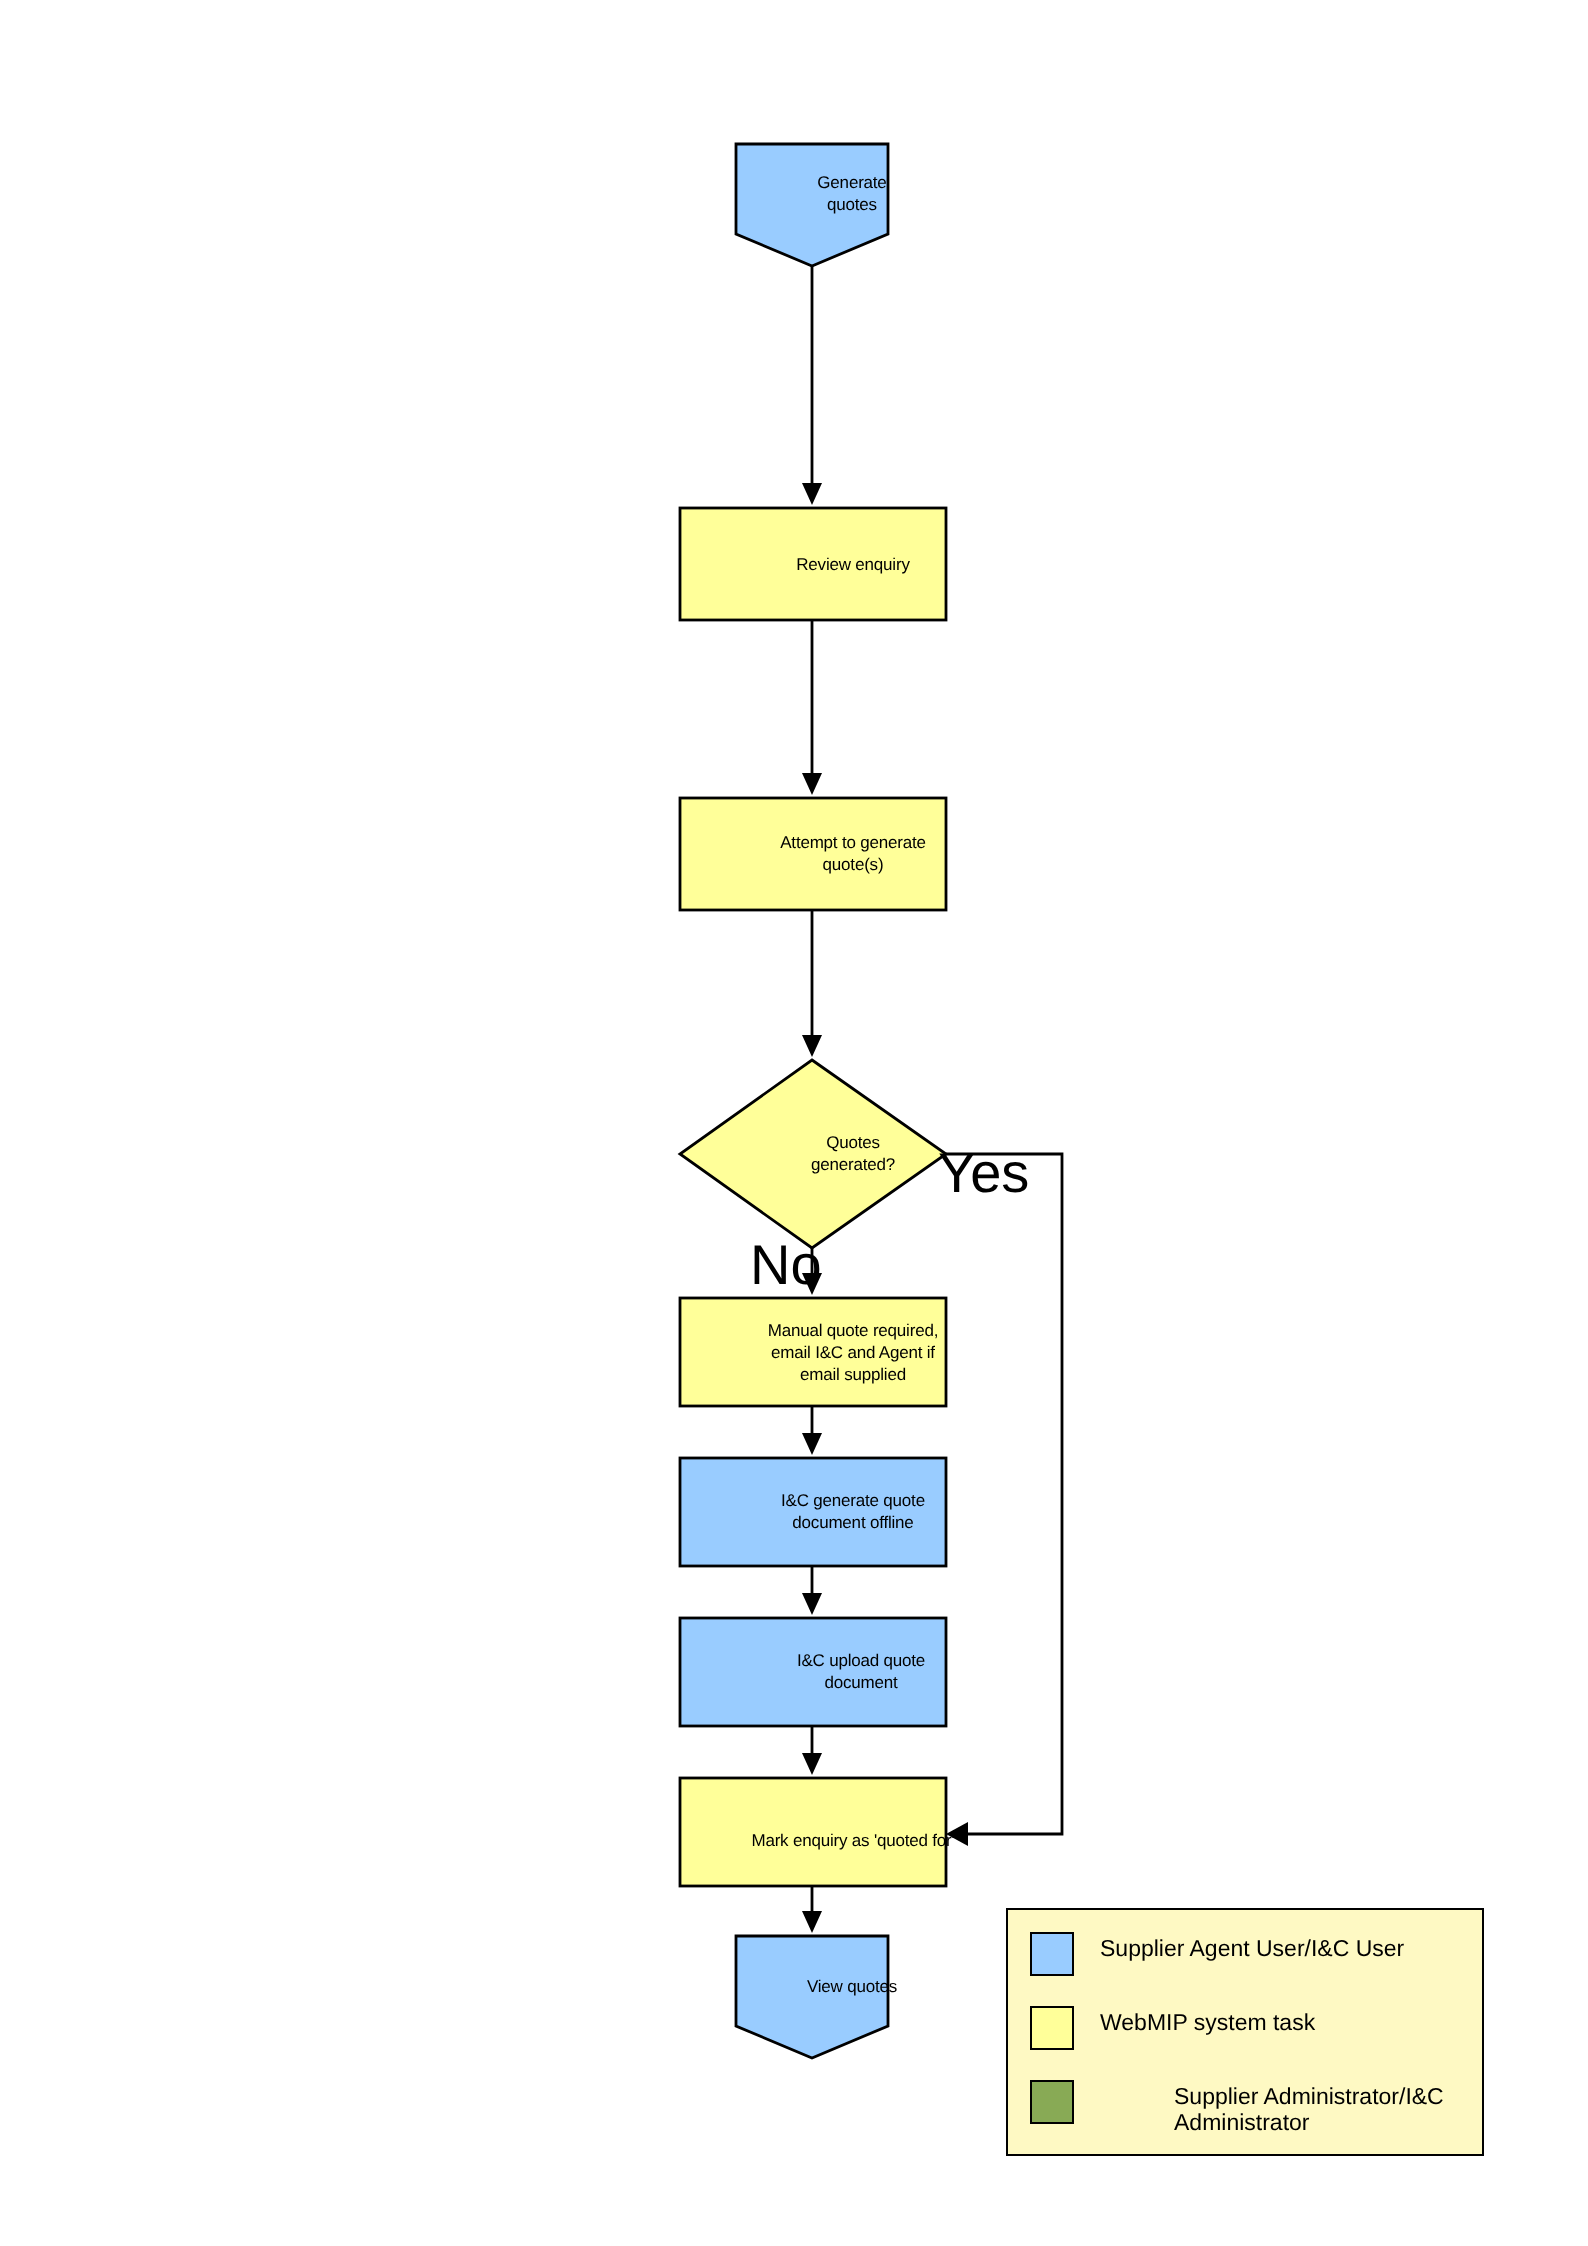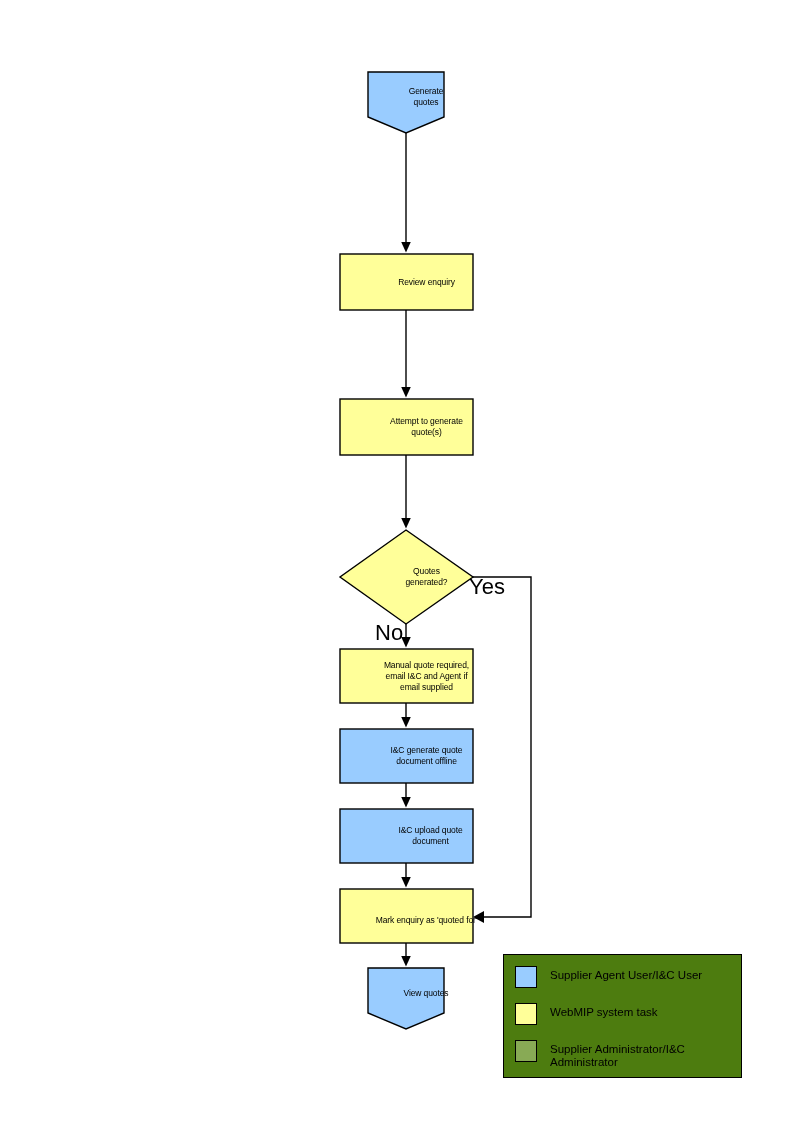--- a/index.html
+++ b/index.html
@@ -34,33 +34,33 @@
     font-size: 8.5px;
     line-height: 11px;
     color: #000000;
     letter-spacing: -0.1px;
     pointer-events: none;
     white-space: pre-line;
     padding-left: 20px;
   }
   .branch-label {
     position: absolute;
-    font-size: 22px;
+    font-size: 28px;
     line-height: 22px;
     color: #000000;
     font-family: "Liberation Sans", sans-serif;
   }
   #legend-box {
     position: absolute;
     left: 503px;
     top: 954px;
     width: 239px;
     height: 124px;
     border: 1px solid #000000;
-    background: #4d7c0f;
+    background: #fef9c3;
     box-sizing: border-box;
   }
   .legend-row {
     position: absolute;
     left: 11px;
     display: flex;
     align-items: flex-start;
   }
   .legend-swatch {
     width: 22px;
@@ -155,20 +155,20 @@
 
   <div id="legend-box">
     <div class="legend-row" style="top:11px;">
       <span class="legend-swatch" style="background:#99CCFF;"></span>
       <span class="legend-text">Supplier Agent User/I&amp;C User</span>
     </div>
     <div class="legend-row" style="top:48px;">
       <span class="legend-swatch" style="background:#FFFF99;"></span>
       <span class="legend-text">WebMIP system task</span>
     </div>
-    <div class="legend-row" style="top:85px;">
+    <div class="legend-row" style="top:85px;gap:37px;">
       <span class="legend-swatch" style="background:#88AA55;"></span>
       <span class="legend-text">Supplier Administrator/I&amp;C
 Administrator</span>
     </div>
   </div>
 
 </div>
 
 </body></html>

